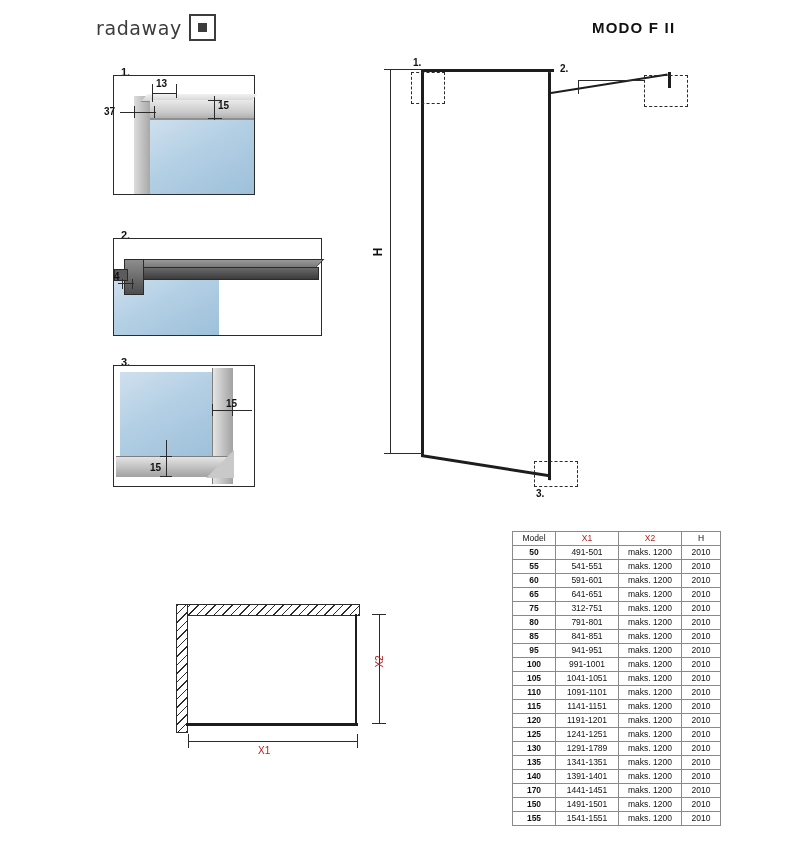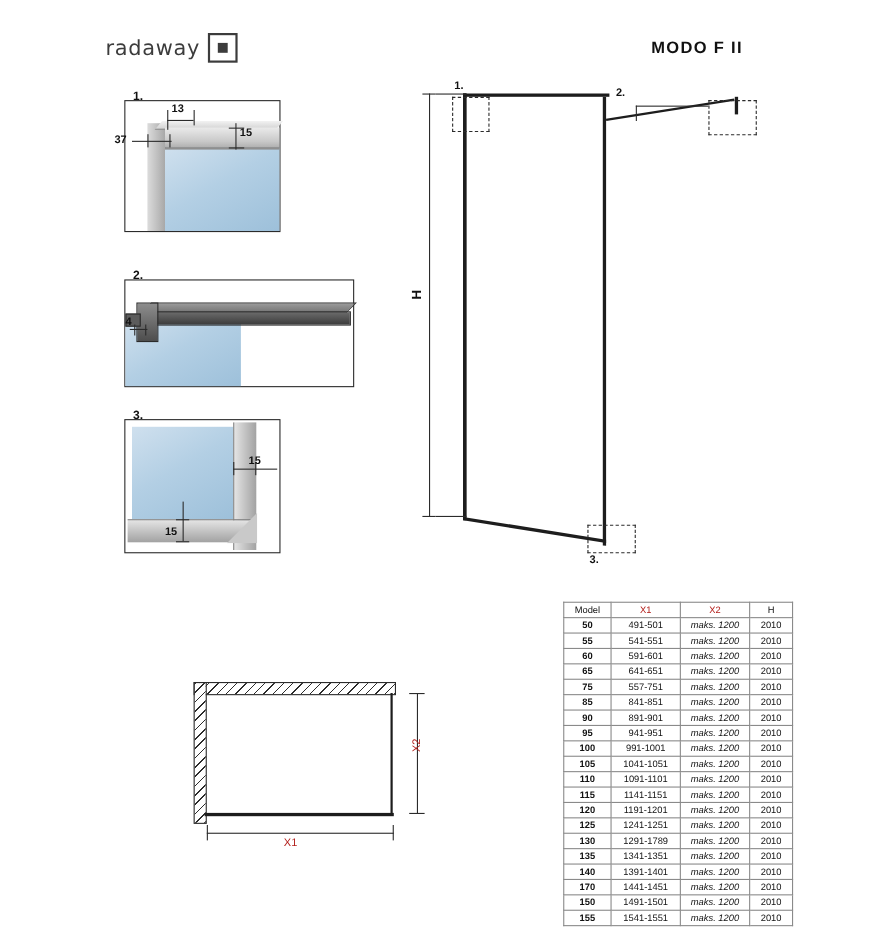--- a/index.html
+++ b/index.html
@@ -10,21 +10,21 @@
   body {
     width: 800px;
     height: 852px;
     position: relative;
     font-family: "Liberation Sans", sans-serif;
     color: #1a1a1a;
     overflow: hidden;
   }
   .page {
     position: absolute;
-    left: 0; top: 16px;
+    left: 0; top: 0;
     width: 800px; height: 644px;
   }
 
   
   .brand {
     position: absolute;
     left: 96px; top: 14px;
     display: flex;
     align-items: center;
     gap: 7px;
@@ -270,21 +270,21 @@
     text-align: center;
     padding: 0;
     height: 13px;
     line-height: 13px;
     color: #111;
   }
   #spec-table th { font-weight: normal; }
   #spec-table th.c-x1, #spec-table th.c-x2 { color: #b3201c; }
   #spec-table td.c-model { font-weight: bold; width: 42px; }
   #spec-table td.c-x1 { width: 62px; }
-  #spec-table td.c-x2 { width: 62px; font-style: italic; }
+  #spec-table td.c-x2 { width: 62px; }
   #spec-table td.c-h  { width: 38px; }
   #spec-table th.c-model { width: 42px; }
   #spec-table th.c-h { width: 38px; }
 </style>
 </head>
 <body>
 
 <div class="page">
 
   <div class="brand">
@@ -421,37 +421,37 @@
           <td class="c-h">2010</td>
         </tr>
         <tr>
           <td class="c-model">65</td>
           <td class="c-x1">641-651</td>
           <td class="c-x2">maks. 1200</td>
           <td class="c-h">2010</td>
         </tr>
         <tr>
           <td class="c-model">75</td>
-          <td class="c-x1">557-751</td>
+          <td class="c-x1">312-751</td>
+          <td class="c-x2">maks. 1200</td>
+          <td class="c-h">2010</td>
+        </tr>
+        <tr>
+          <td class="c-model">80</td>
+          <td class="c-x1">791-801</td>
           <td class="c-x2">maks. 1200</td>
           <td class="c-h">2010</td>
         </tr>
         <tr>
           <td class="c-model">85</td>
           <td class="c-x1">841-851</td>
           <td class="c-x2">maks. 1200</td>
           <td class="c-h">2010</td>
         </tr>
         <tr>
-          <td class="c-model">90</td>
-          <td class="c-x1">891-901</td>
-          <td class="c-x2">maks. 1200</td>
-          <td class="c-h">2010</td>
-        </tr>
-        <tr>
           <td class="c-model">95</td>
           <td class="c-x1">941-951</td>
           <td class="c-x2">maks. 1200</td>
           <td class="c-h">2010</td>
         </tr>
         <tr>
           <td class="c-model">100</td>
           <td class="c-x1">991-1001</td>
           <td class="c-x2">maks. 1200</td>
           <td class="c-h">2010</td>

